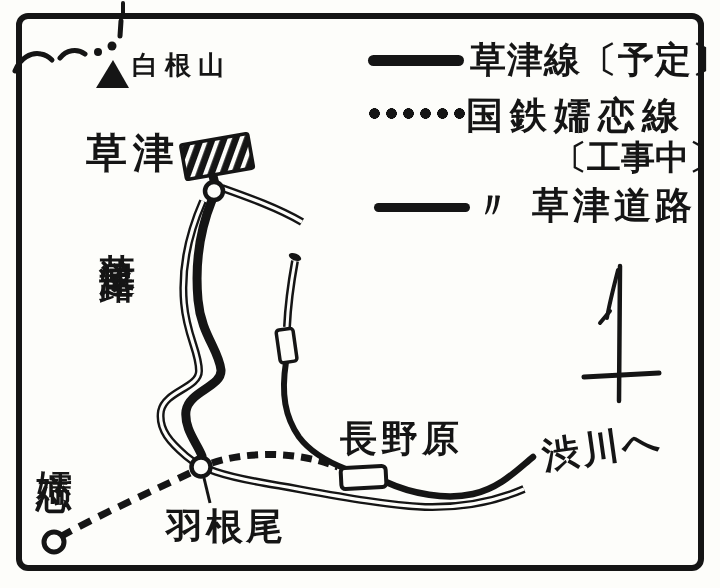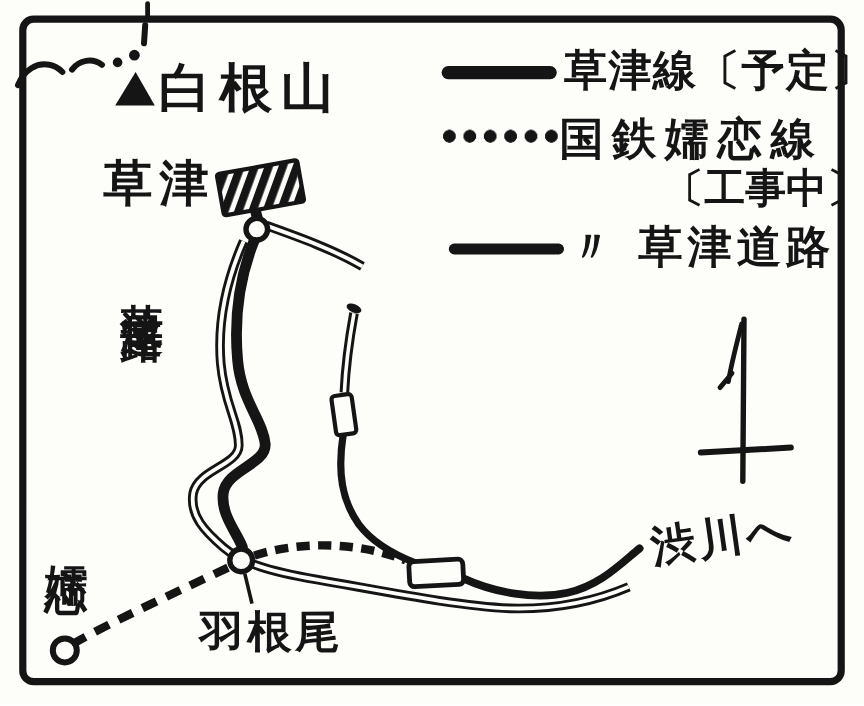--- a/index.html
+++ b/index.html
@@ -91,27 +91,28 @@
     <polygon points="96,88 129,88 113,60" fill="#151515"></polygon>
 
     <g stroke="#151515" fill="none" stroke-linecap="round">
       <path d="M 620,266 L 619,401" stroke-width="4.5"></path>
       <path d="M 618,270 C 613,290 609,305 607,318" stroke-width="4"></path>
       <path d="M 600,323 L 610,311" stroke-width="4"></path>
       <path d="M 584,377 L 659,373" stroke-width="5"></path>
     </g>
   </svg>
 
-  <div class="lbl" style="left:132px;top:52px;font-size:44px;letter-spacing:7px;">白根山</div>
+  <div class="lbl" style="left:132px;top:52px;font-size:26px;letter-spacing:7px;">白根山</div>
 
   <div class="lbl" style="left:86px;top:133px;font-size:41px;letter-spacing:6px;">草津</div>
 
   <div class="lbl vert" style="left:99px;top:224px;font-size:36px;letter-spacing:5px;">草津道路</div>
 
 
+  <div class="lbl" style="left:340px;top:420px;font-size:37px;letter-spacing:4px;">長野原</div>
 
   <div class="lbl" style="left:540px;top:438px;font-size:37px;letter-spacing:3px;transform:rotate(-8deg);transform-origin:left top;">渋川へ</div>
 
   <div class="lbl vert" style="left:36px;top:443px;font-size:36px;letter-spacing:2px;">嬬恋</div>
 
   <div class="lbl" style="left:166px;top:508px;font-size:37px;letter-spacing:3px;">羽根尾</div>
 
   <div>
     <div class="sw" style="left:368px;top:55px;width:96px;height:11px;border-radius:6px;"></div>
     <div class="lbl" style="left:470px;top:42px;font-size:36px;letter-spacing:1px;">草津線〔予定〕</div>

